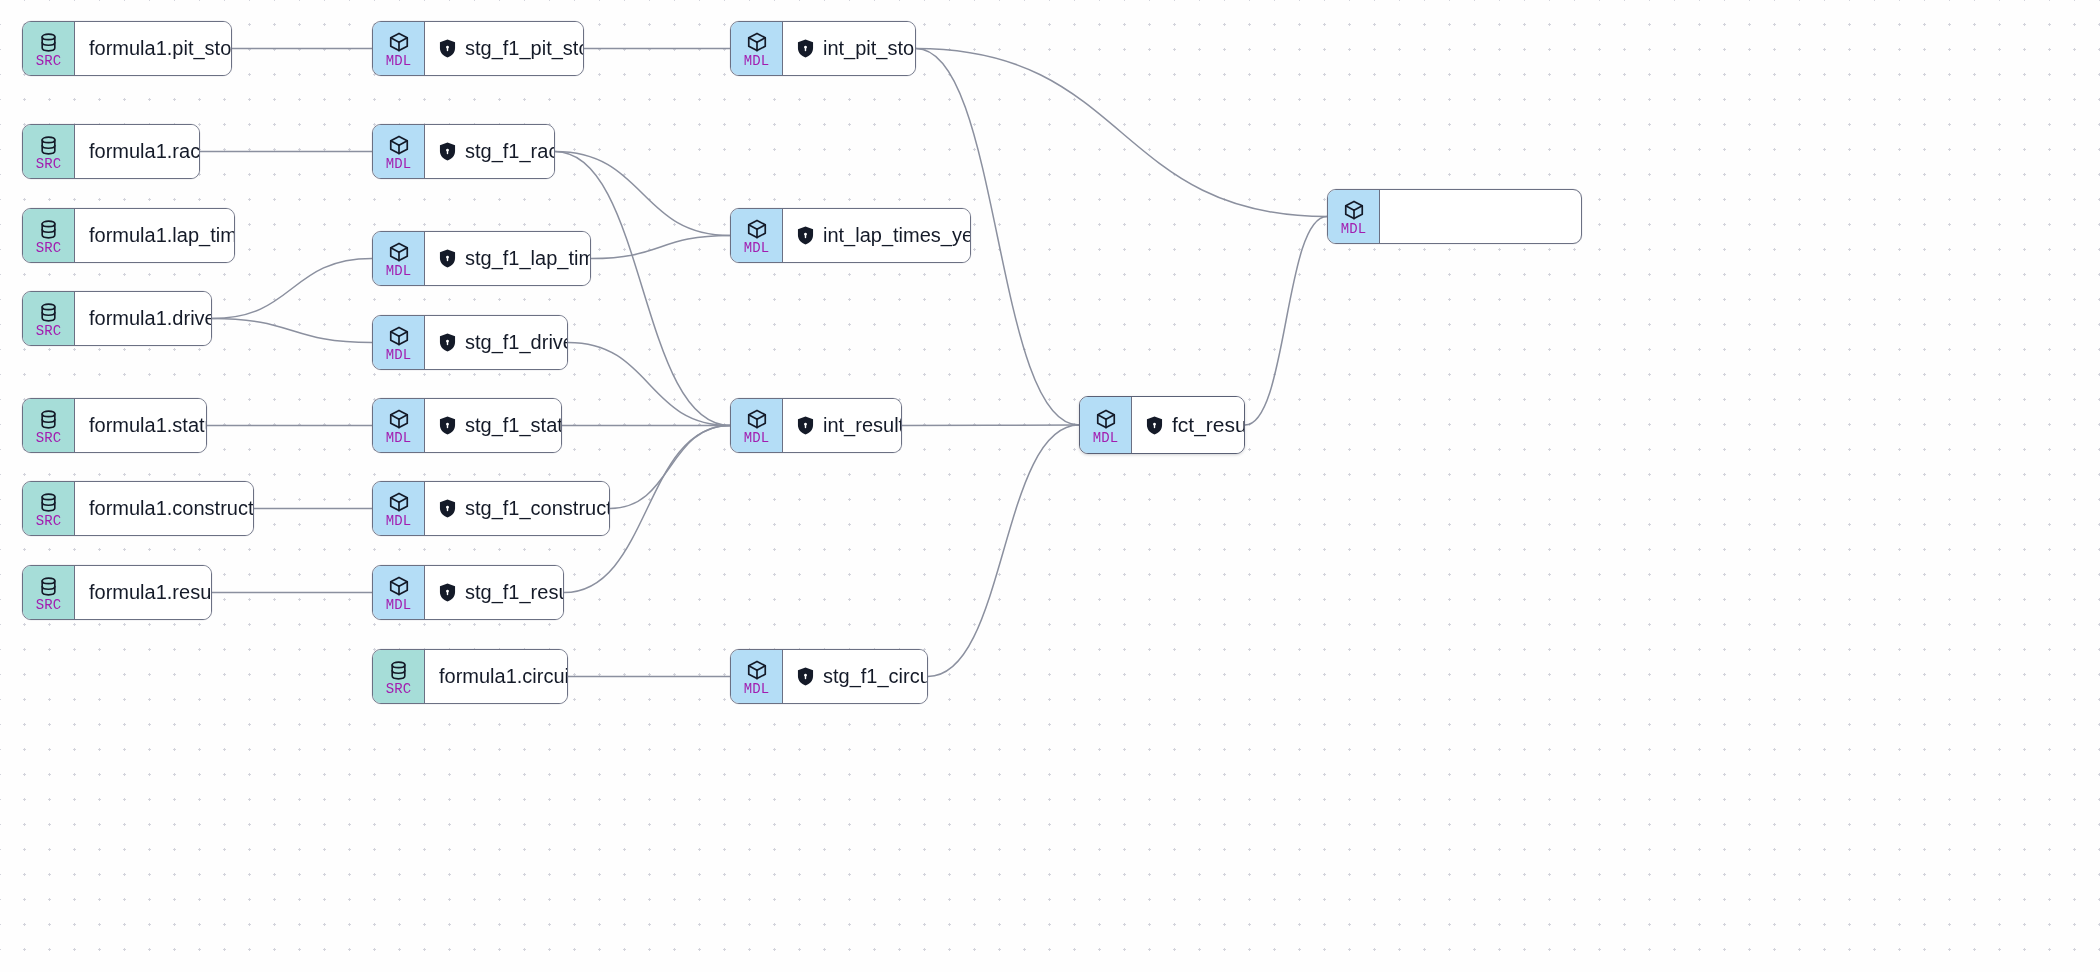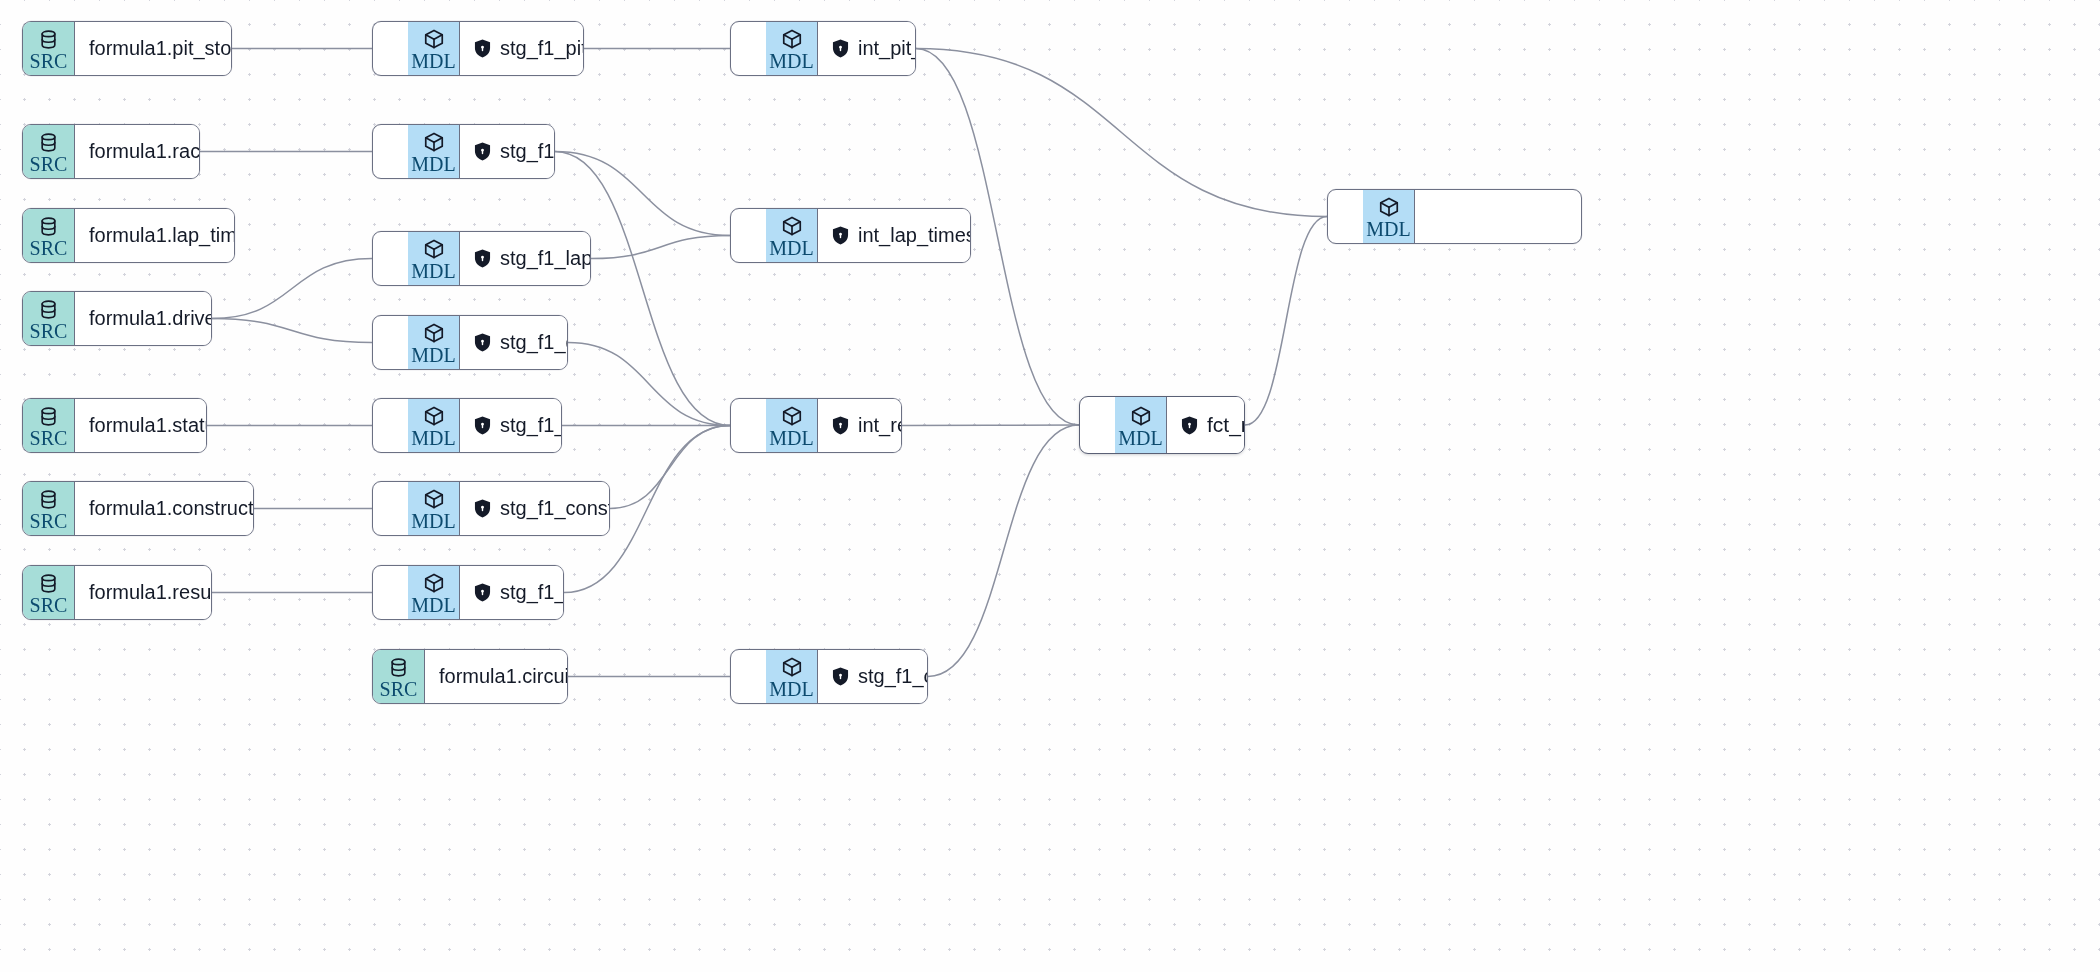--- a/index.html
+++ b/index.html
@@ -58,31 +58,31 @@
     display: flex;
     flex-direction: column;
     align-items: center;
     justify-content: center;
     gap: 1px;
     border-right: 1.4px solid #6b7083;
     box-sizing: border-box;
     padding-top: 2px;
   }
   .badge.src { background: #a6ddd8; }
-  .badge.mdl { background: #b4ddf6; margin-left: 35px; }
+  .badge.mdl { background: #b4ddf6; }
   .badge .glyph {
     display: block;
     line-height: 0;
   }
   .badge .kind {
-    font-size: 20px;
+    font-size: 14px;
     line-height: 1;
-    color: #0c4a6e;
+    color: #a21caf;
     letter-spacing: 0.1px;
-    font-family: Liberation Serif, serif;
+    font-family: Liberation Mono, monospace;
   }
 
   .body {
     flex: 1 1 auto;
     display: flex;
     align-items: center;
     justify-content: center;
     gap: 9px;
     padding: 0 14px;
     box-sizing: border-box;

